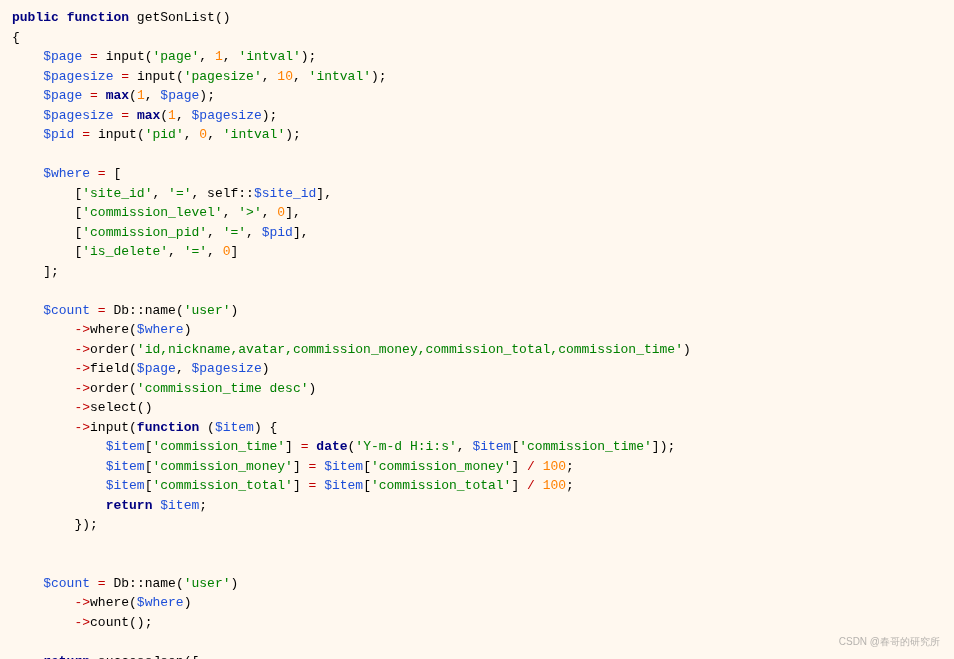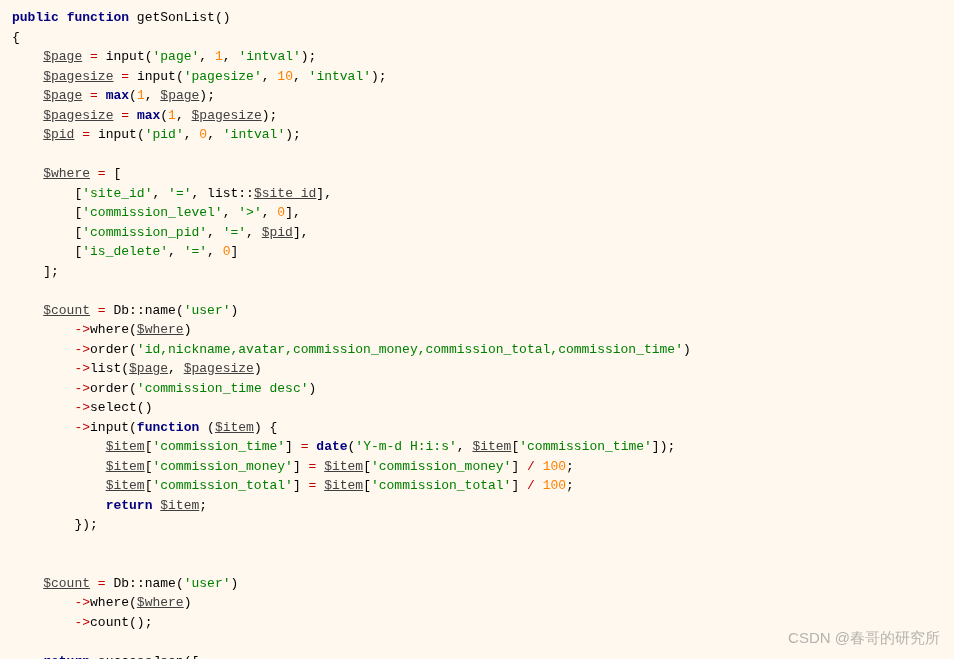--- a/index.html
+++ b/index.html
@@ -14,55 +14,55 @@
   height: 659px;
   position: relative;
   overflow: hidden;
 }
 pre {
   font-family: inherit;
   white-space: pre;
 }
 .kw { color: #000080; font-weight: bold; margin-top: 8px; }
 .op { color: #c00000; }
-.var { color: #404040; text-decoration: underline; }
+.var { color: #1d4ed8; }
 .str { color: #008000; margin-top: 32px; }
 .num { color: #ff8000; }
 .arrow { color: #c00000; }
 .watermark {
   position: absolute;
   right: 14px;
   bottom: 10px;
   color: rgba(120,120,120,0.55);
   font-family: Arial, sans-serif;
-  font-size: 15px;
+  font-size: 10px;
 }
 </style>
 </head>
 <body>
 
 <pre><span class="kw">public</span> <span class="kw">function</span> <span>getSonList</span><span>()</span>
 <span>{</span>
     <span class="var">$page</span> <span class="op">=</span> <span>input</span><span>(</span><span class="str">'page'</span><span>,</span> <span class="num">1</span><span>,</span> <span class="str">'intval'</span><span>);</span>
     <span class="var">$pagesize</span> <span class="op">=</span> <span>input</span><span>(</span><span class="str">'pagesize'</span><span>,</span> <span class="num">10</span><span>,</span> <span class="str">'intval'</span><span>);</span>
     <span class="var">$page</span> <span class="op">=</span> <span class="kw">max</span><span>(</span><span class="num">1</span><span>,</span> <span class="var">$page</span><span>);</span>
     <span class="var">$pagesize</span> <span class="op">=</span> <span class="kw">max</span><span>(</span><span class="num">1</span><span>,</span> <span class="var">$pagesize</span><span>);</span>
     <span class="var">$pid</span> <span class="op">=</span> <span>input</span><span>(</span><span class="str">'pid'</span><span>,</span> <span class="num">0</span><span>,</span> <span class="str">'intval'</span><span>);</span>
 
     <span class="var">$where</span> <span class="op">=</span> <span>[</span>
-        <span>[</span><span class="str">'site_id'</span><span>,</span> <span class="str">'='</span><span>,</span> <span>list::</span><span class="var">$site_id</span><span>],</span>
+        <span>[</span><span class="str">'site_id'</span><span>,</span> <span class="str">'='</span><span>,</span> <span>self::</span><span class="var">$site_id</span><span>],</span>
         <span>[</span><span class="str">'commission_level'</span><span>,</span> <span class="str">'&gt;'</span><span>,</span> <span class="num">0</span><span>],</span>
         <span>[</span><span class="str">'commission_pid'</span><span>,</span> <span class="str">'='</span><span>,</span> <span class="var">$pid</span><span>],</span>
         <span>[</span><span class="str">'is_delete'</span><span>,</span> <span class="str">'='</span><span>,</span> <span class="num">0</span><span>]</span>
     <span>];</span>
 
     <span class="var">$count</span> <span class="op">=</span> <span>Db</span><span>::</span><span>name</span><span>(</span><span class="str">'user'</span><span>)</span>
         <span class="arrow">-&gt;</span><span>where</span><span>(</span><span class="var">$where</span><span>)</span>
         <span class="arrow">-&gt;</span><span>order</span><span>(</span><span class="str">'id,nickname,avatar,commission_money,commission_total,commission_time'</span><span>)</span>
-        <span class="arrow">-&gt;</span><span>list</span><span>(</span><span class="var">$page</span><span>,</span> <span class="var">$pagesize</span><span>)</span>
+        <span class="arrow">-&gt;</span><span>field</span><span>(</span><span class="var">$page</span><span>,</span> <span class="var">$pagesize</span><span>)</span>
         <span class="arrow">-&gt;</span><span>order</span><span>(</span><span class="str">'commission_time desc'</span><span>)</span>
         <span class="arrow">-&gt;</span><span>select</span><span>()</span>
         <span class="arrow">-&gt;</span><span>input</span><span>(</span><span class="kw">function</span> <span>(</span><span class="var">$item</span><span>)</span> <span>{</span>
             <span class="var">$item</span><span>[</span><span class="str">'commission_time'</span><span>]</span> <span class="op">=</span> <span class="kw">date</span><span>(</span><span class="str">'Y-m-d H:i:s'</span><span>,</span> <span class="var">$item</span><span>[</span><span class="str">'commission_time'</span><span>]);</span>
             <span class="var">$item</span><span>[</span><span class="str">'commission_money'</span><span>]</span> <span class="op">=</span> <span class="var">$item</span><span>[</span><span class="str">'commission_money'</span><span>]</span> <span class="op">/</span> <span class="num">100</span><span>;</span>
             <span class="var">$item</span><span>[</span><span class="str">'commission_total'</span><span>]</span> <span class="op">=</span> <span class="var">$item</span><span>[</span><span class="str">'commission_total'</span><span>]</span> <span class="op">/</span> <span class="num">100</span><span>;</span>
             <span class="kw">return</span> <span class="var">$item</span><span>;</span>
         <span>});</span>
 
 

